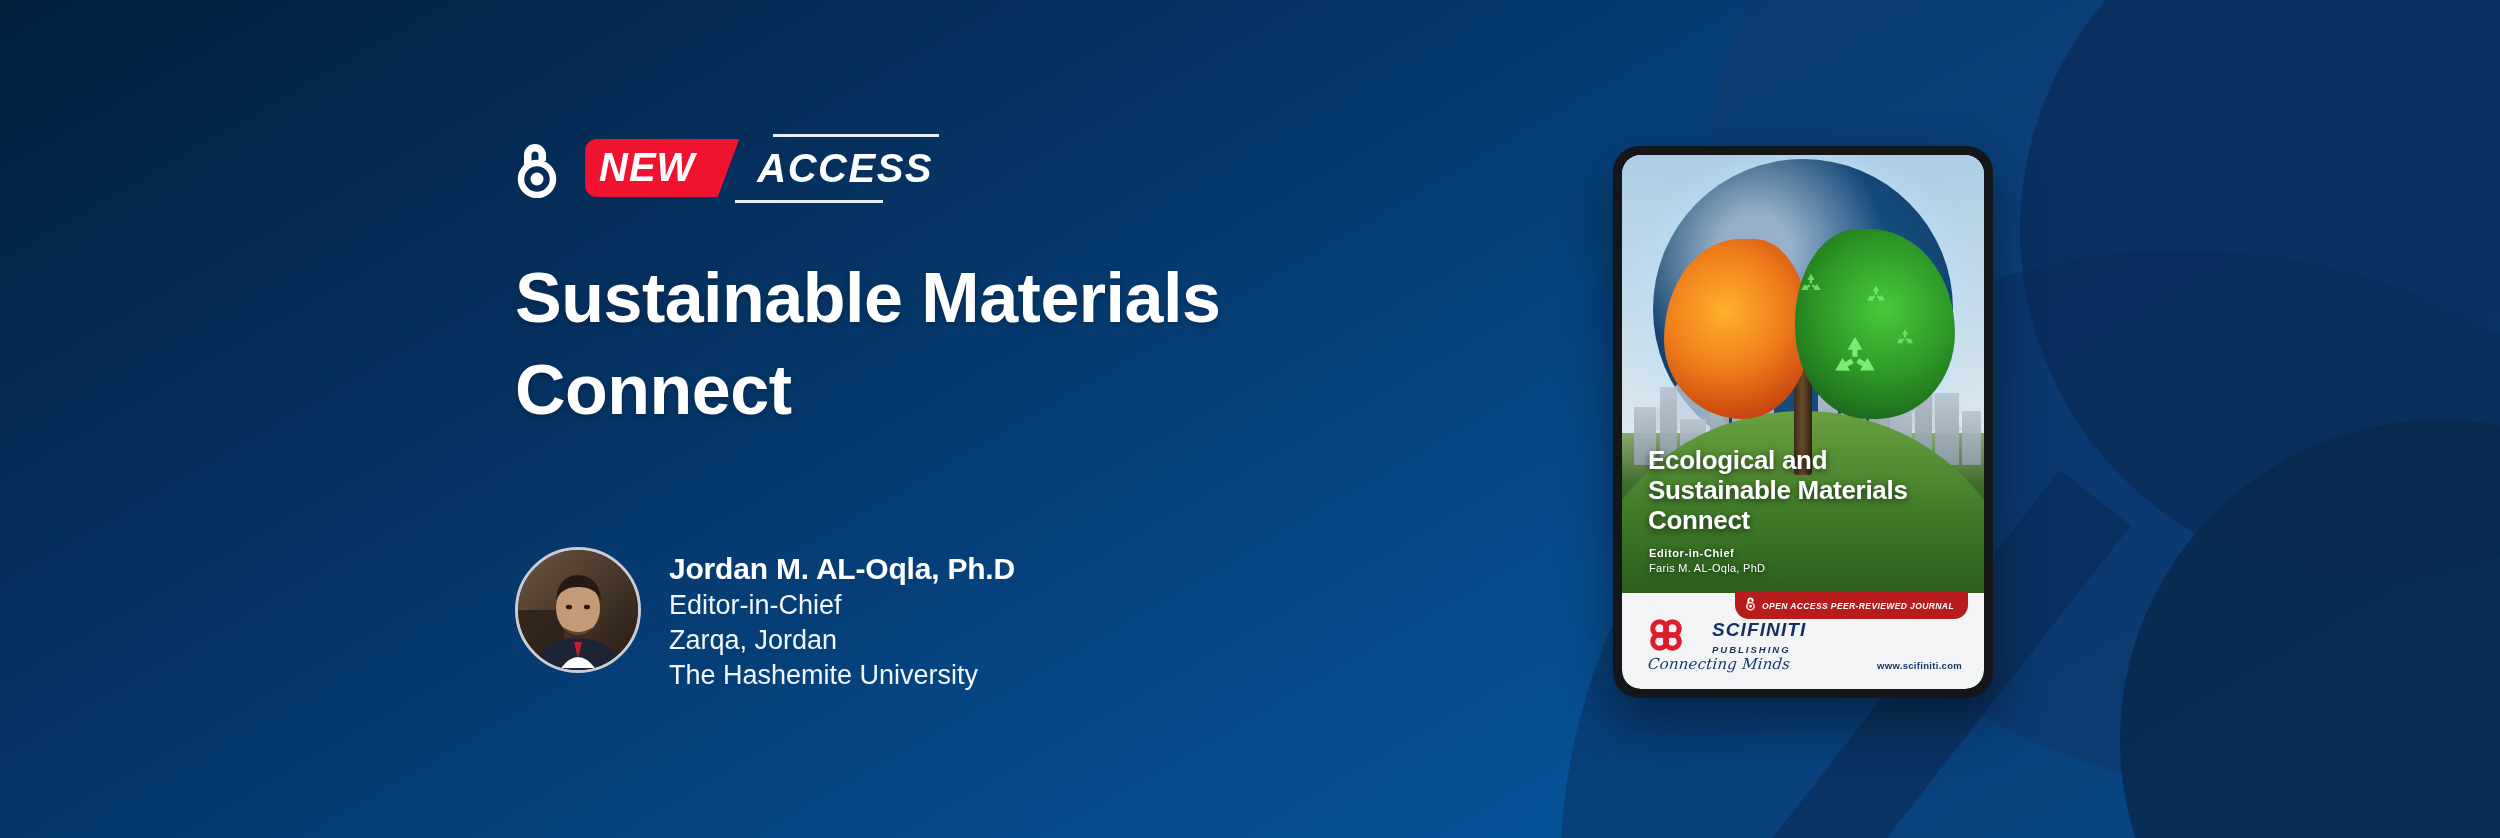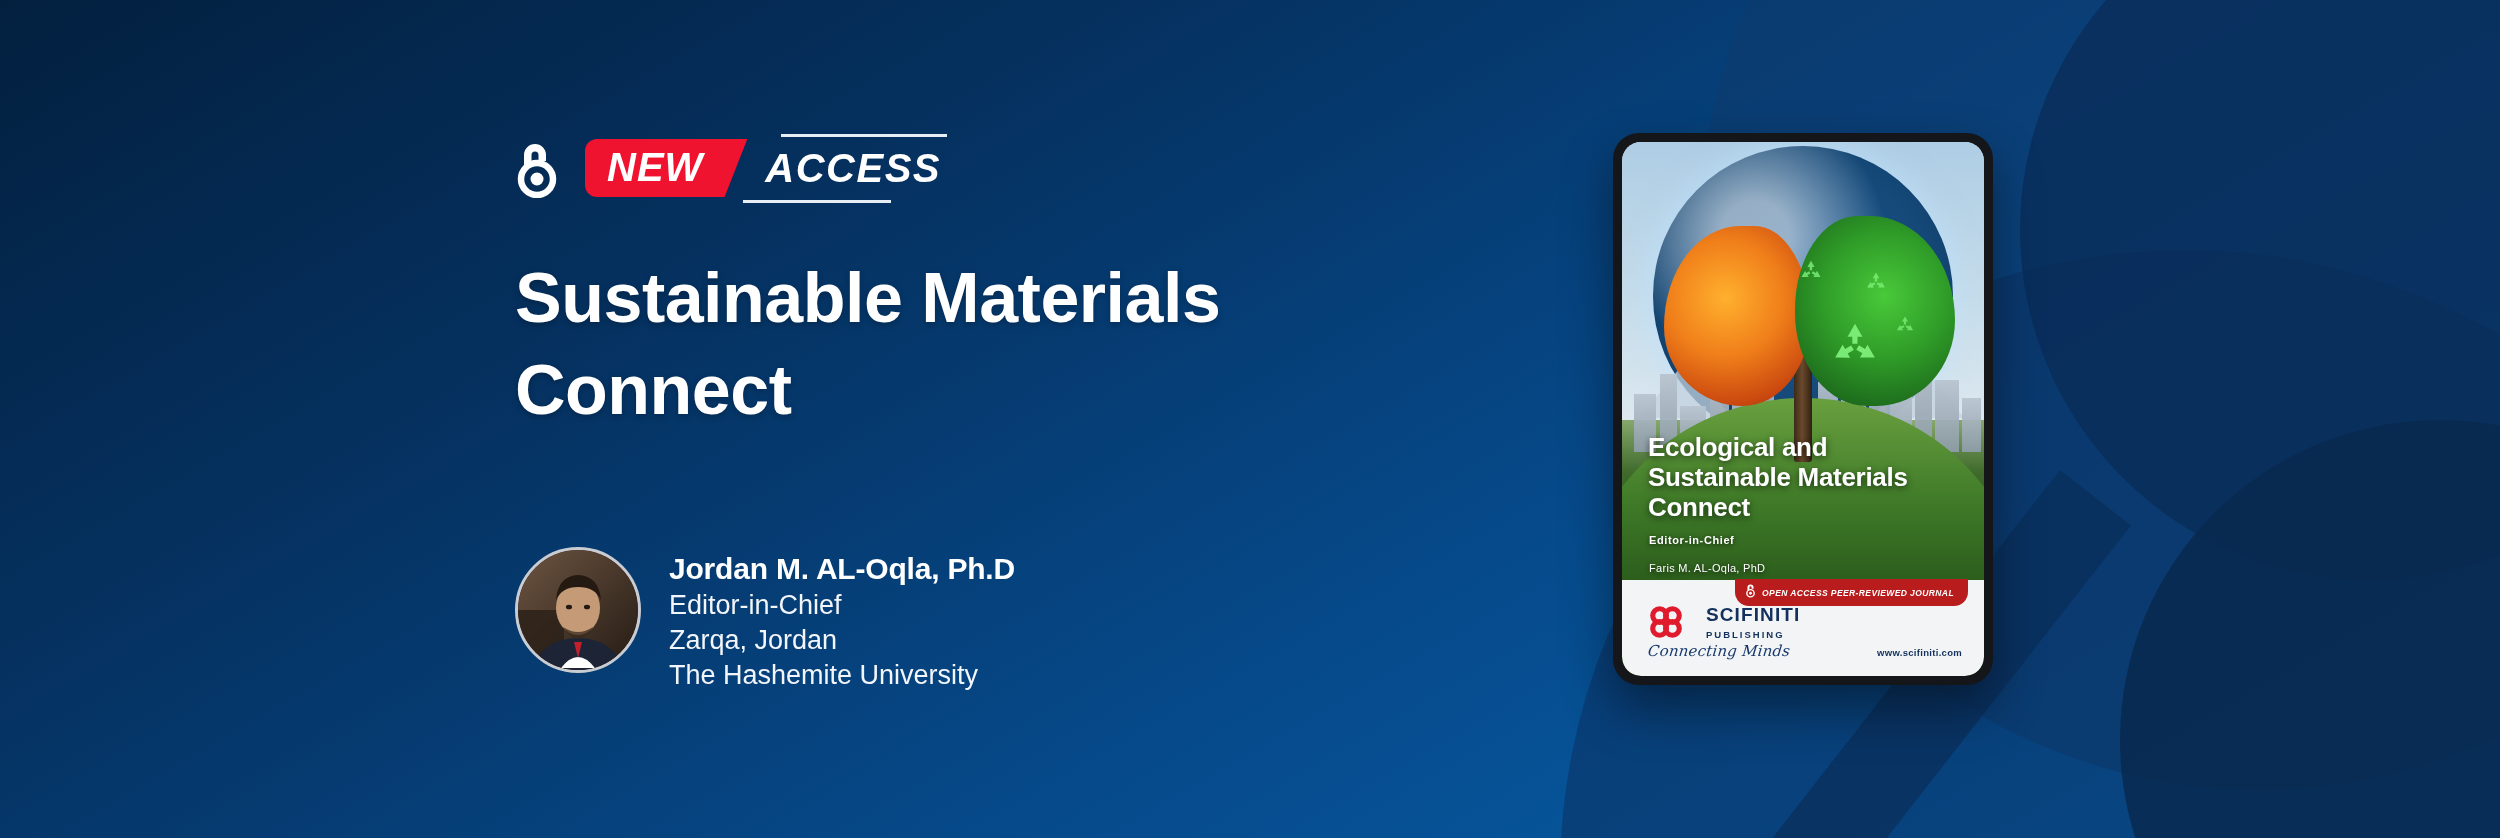--- a/index.html
+++ b/index.html
@@ -22,21 +22,21 @@
   .bar-1{ left:2060px; top:470px; width:90px; height:620px; transform:rotate(38deg); }
 
   
   .content{ position:absolute; left:515px; top:0; width:980px; height:838px; }
 
   .lockup{ position:absolute; left:0; top:138px; display:flex; align-items:center; gap:26px; }
   .oa-icon{ width:44px; height:60px; display:block; }
   .new-badge{
     position:relative; background:#f0132f; color:#fff;
     font-size:40px; font-weight:700; font-style:italic; letter-spacing:1px;
-    padding:7px 30px 9px 22px; border-radius:12px 0 0 12px;
+    padding:7px 30px 9px 14px; border-radius:12px 0 0 12px;
     clip-path:polygon(0 0, 100% 0, 86% 100%, 0 100%);
     padding-right:44px; line-height:1.05;
   }
   .journal-wrap{ position:relative; margin-left:-14px; padding:0 6px; }
   .journal-word{
     color:#fff; font-size:40px; font-weight:700; font-style:italic; letter-spacing:1.5px;
     line-height:1.05; display:block;
   }
   .rule{ position:absolute; height:3px; background:#e8eef6; }
   .rule-top{ left:22px; right:0px; top:-13px; }
@@ -56,21 +56,21 @@
     border:3px solid #c9ccd2; overflow:hidden; position:relative;
     background:radial-gradient(circle at 50% 38%, #6a4a38 0%, #3a2a20 60%, #241a14 100%);
   }
   .avatar svg{ display:block; width:100%; height:100%; }
   .ed-text{ padding-top:4px; color:#fff; }
   .ed-name{ font-size:30px; font-weight:700; line-height:1.22; letter-spacing:-0.2px; }
   .ed-line{ font-size:27px; font-weight:400; line-height:1.3; color:#f2f5f9; }
 
   
   .mock{
-    position:absolute; left:1613px; top:133px; width:380px; height:552px;
+    position:absolute; left:1613px; top:146px; width:380px; height:552px;
     background:#15161a; border-radius:26px; padding:9px;
     box-shadow:0 24px 50px rgba(0,0,0,.42);
   }
   .cover{
     position:relative; width:100%; height:100%; border-radius:19px; overflow:hidden;
     background:linear-gradient(180deg,#b9d4e8 0%,#cfe1ee 26%,#dfe9ef 40%,#87a86c 52%,#3f6a2c 62%,#24501c 78%,#16340f 100%);
   }
   .cv-sky{ position:absolute; inset:0 0 48% 0;
     background:linear-gradient(180deg,#aecde4 0%,#c5dcea 55%,#dce8ef 100%); }
   .globe{
@@ -111,32 +111,32 @@
   .recycle svg{ display:block; }
 
   .cv-title{
     position:absolute; left:26px; right:20px; top:290px;
     color:#fff; font-weight:700; font-size:26px; line-height:30px; letter-spacing:-.3px;
     text-shadow:0 2px 7px rgba(0,0,0,.62);
   }
   .cv-title span{ display:block; }
   .cv-ed{ position:absolute; left:27px; top:392px; color:#fff; text-shadow:0 1px 5px rgba(0,0,0,.7); }
   .cv-ed .r1{ font-size:11px; font-weight:700; letter-spacing:.6px; }
-  .cv-ed .r2{ font-size:11px; font-weight:400; letter-spacing:.3px; margin-top:16px; }
+  .cv-ed .r2{ font-size:11px; font-weight:400; letter-spacing:.3px; margin-top:3px; }
 
   .cv-footer{
     position:absolute; left:0; right:0; bottom:0; height:96px;
     background:#f3f4f6; border-radius:0 0 19px 19px;
   }
   .notch{
     position:absolute; right:16px; top:-1px; height:27px; padding:0 14px 0 10px;
     background:#b91c1c; border-radius:0 0 14px 14px; display:flex; align-items:center; gap:6px;
   }
   .notch .txt{ color:#fff; font-size:8.5px; font-weight:700; font-style:italic; letter-spacing:.4px; white-space:nowrap; }
-  .brand{ position:absolute; left:24px; top:22px; display:flex; align-items:center; gap:20px; }
+  .brand{ position:absolute; left:24px; top:22px; display:flex; align-items:flex-end; gap:26px;font-style:italic; }
   .brand-mark svg{ display:block; }
   .brand-name{ color:#13315c; font-size:19px; font-weight:700; letter-spacing:1.1px; line-height:1; }
   .brand-sub{ color:#13315c; font-size:9.5px; font-weight:600; letter-spacing:2px; margin-top:4px; }
   .tagline{ position:absolute; left:26px; bottom:16px; color:#16386a; font-size:15px;
             font-family:"DejaVu Serif", serif; font-style:italic; transform:skewX(-6deg); letter-spacing:.2px; }
   .cv-url{ position:absolute; right:22px; bottom:18px; color:#13315c; font-size:9.5px; font-weight:700; letter-spacing:.3px;margin-top:44px; }
 </style>
 </head>
 <body>
 

